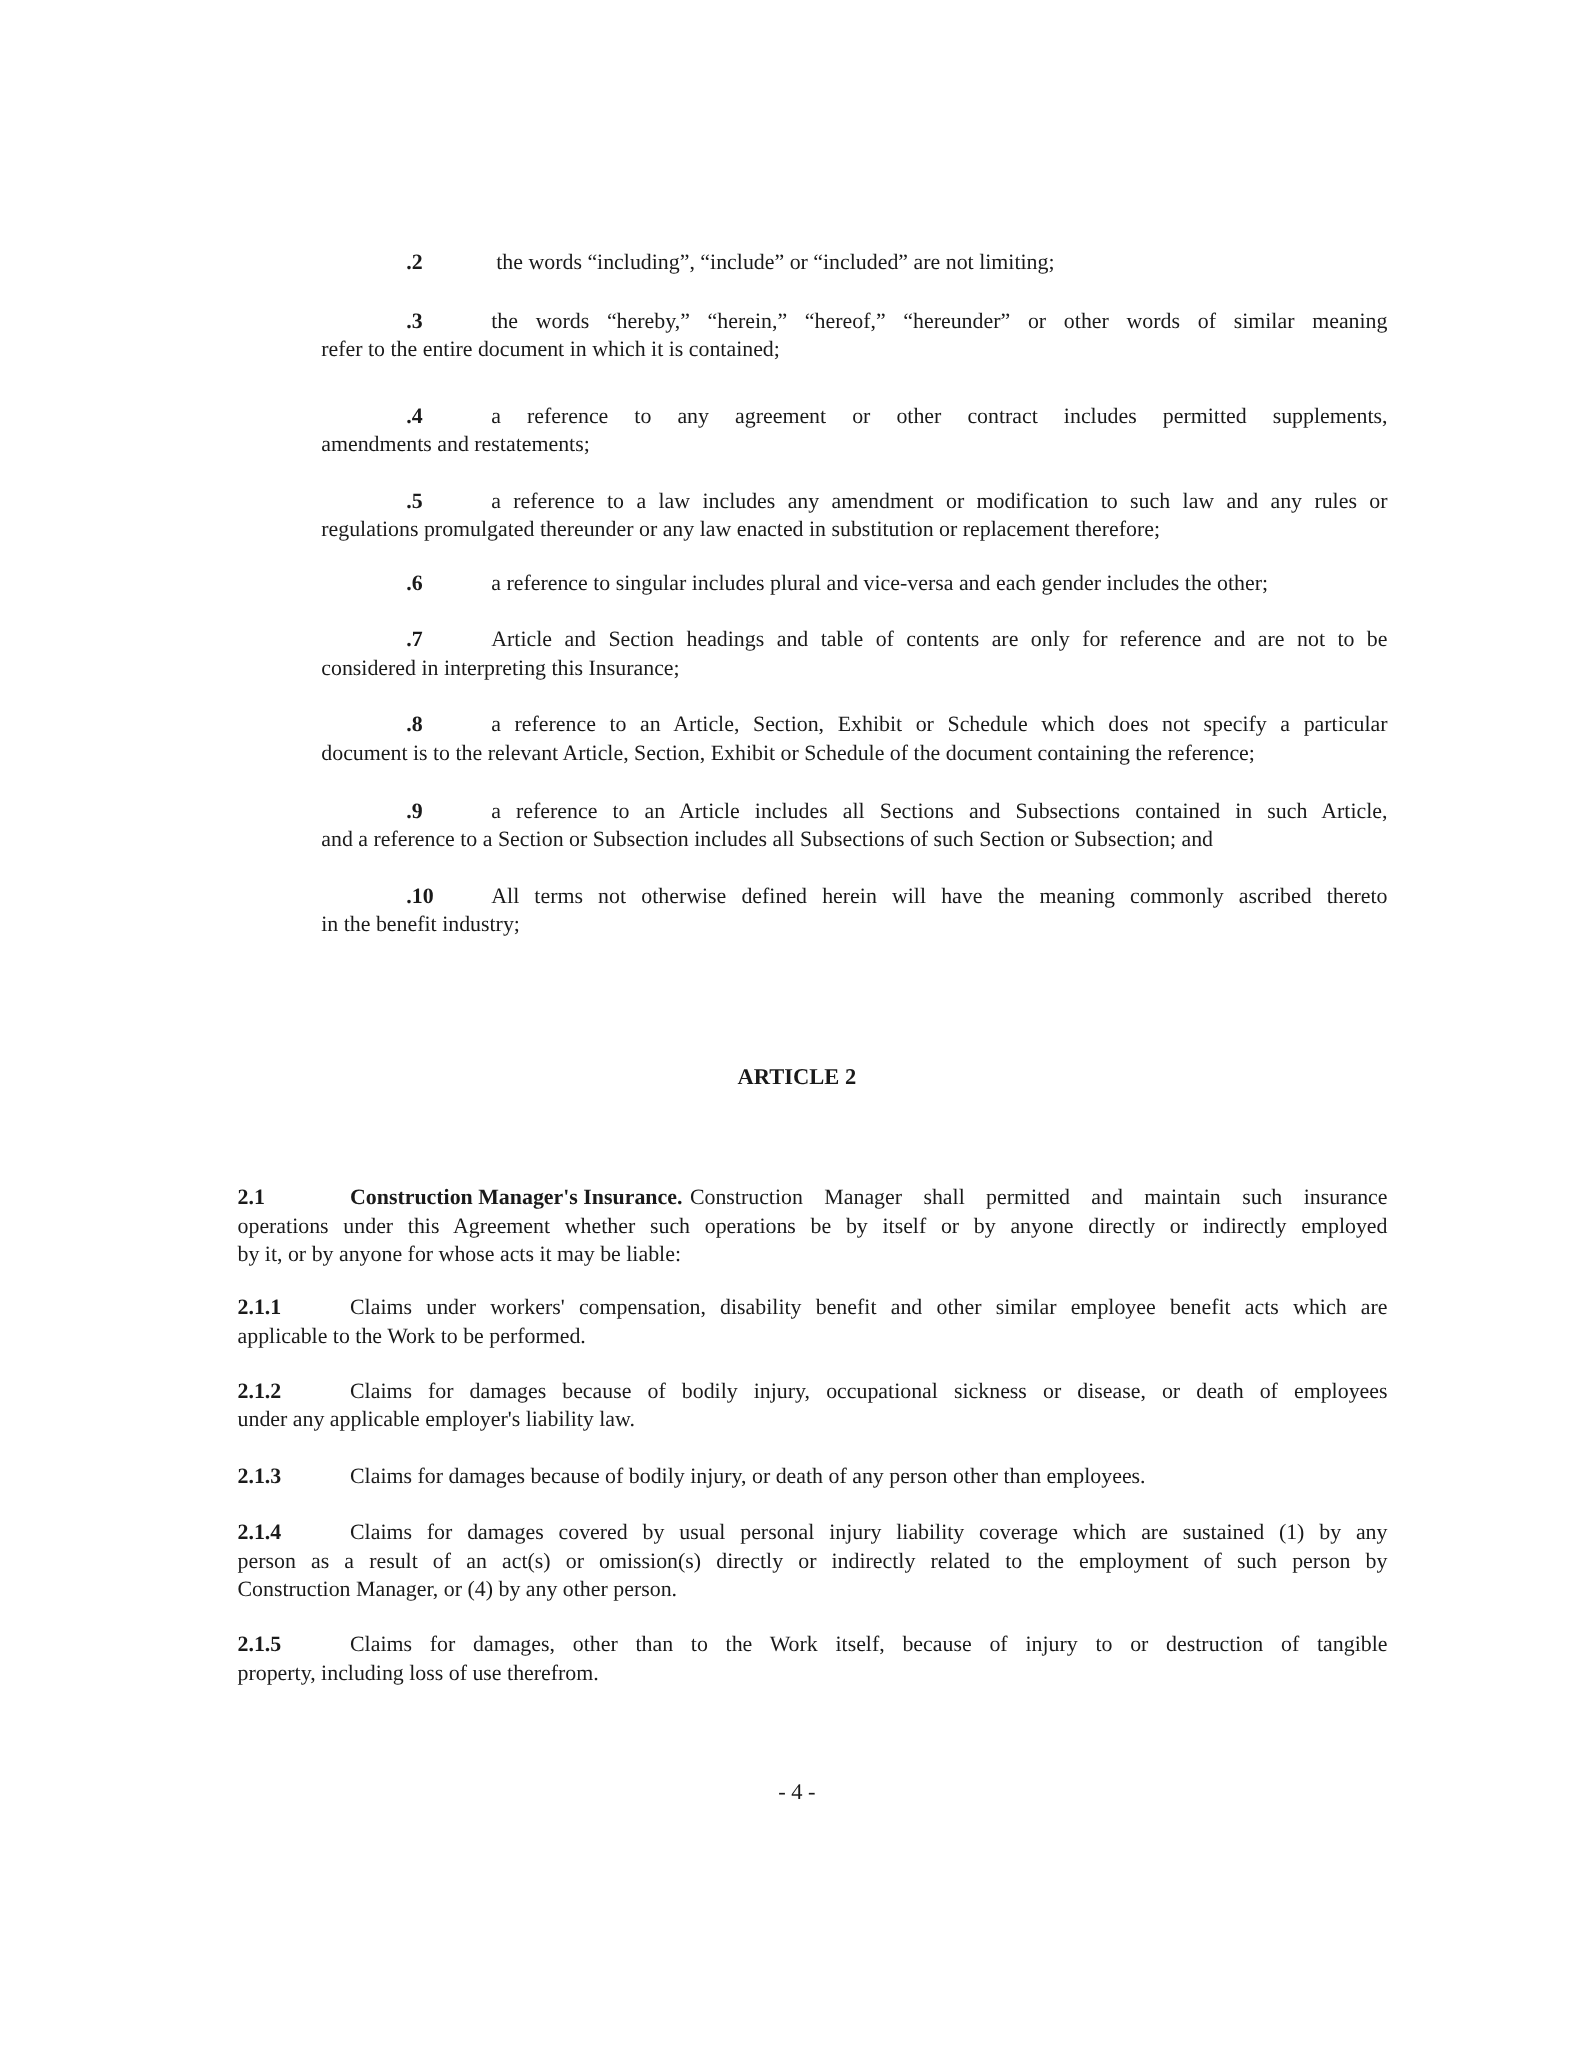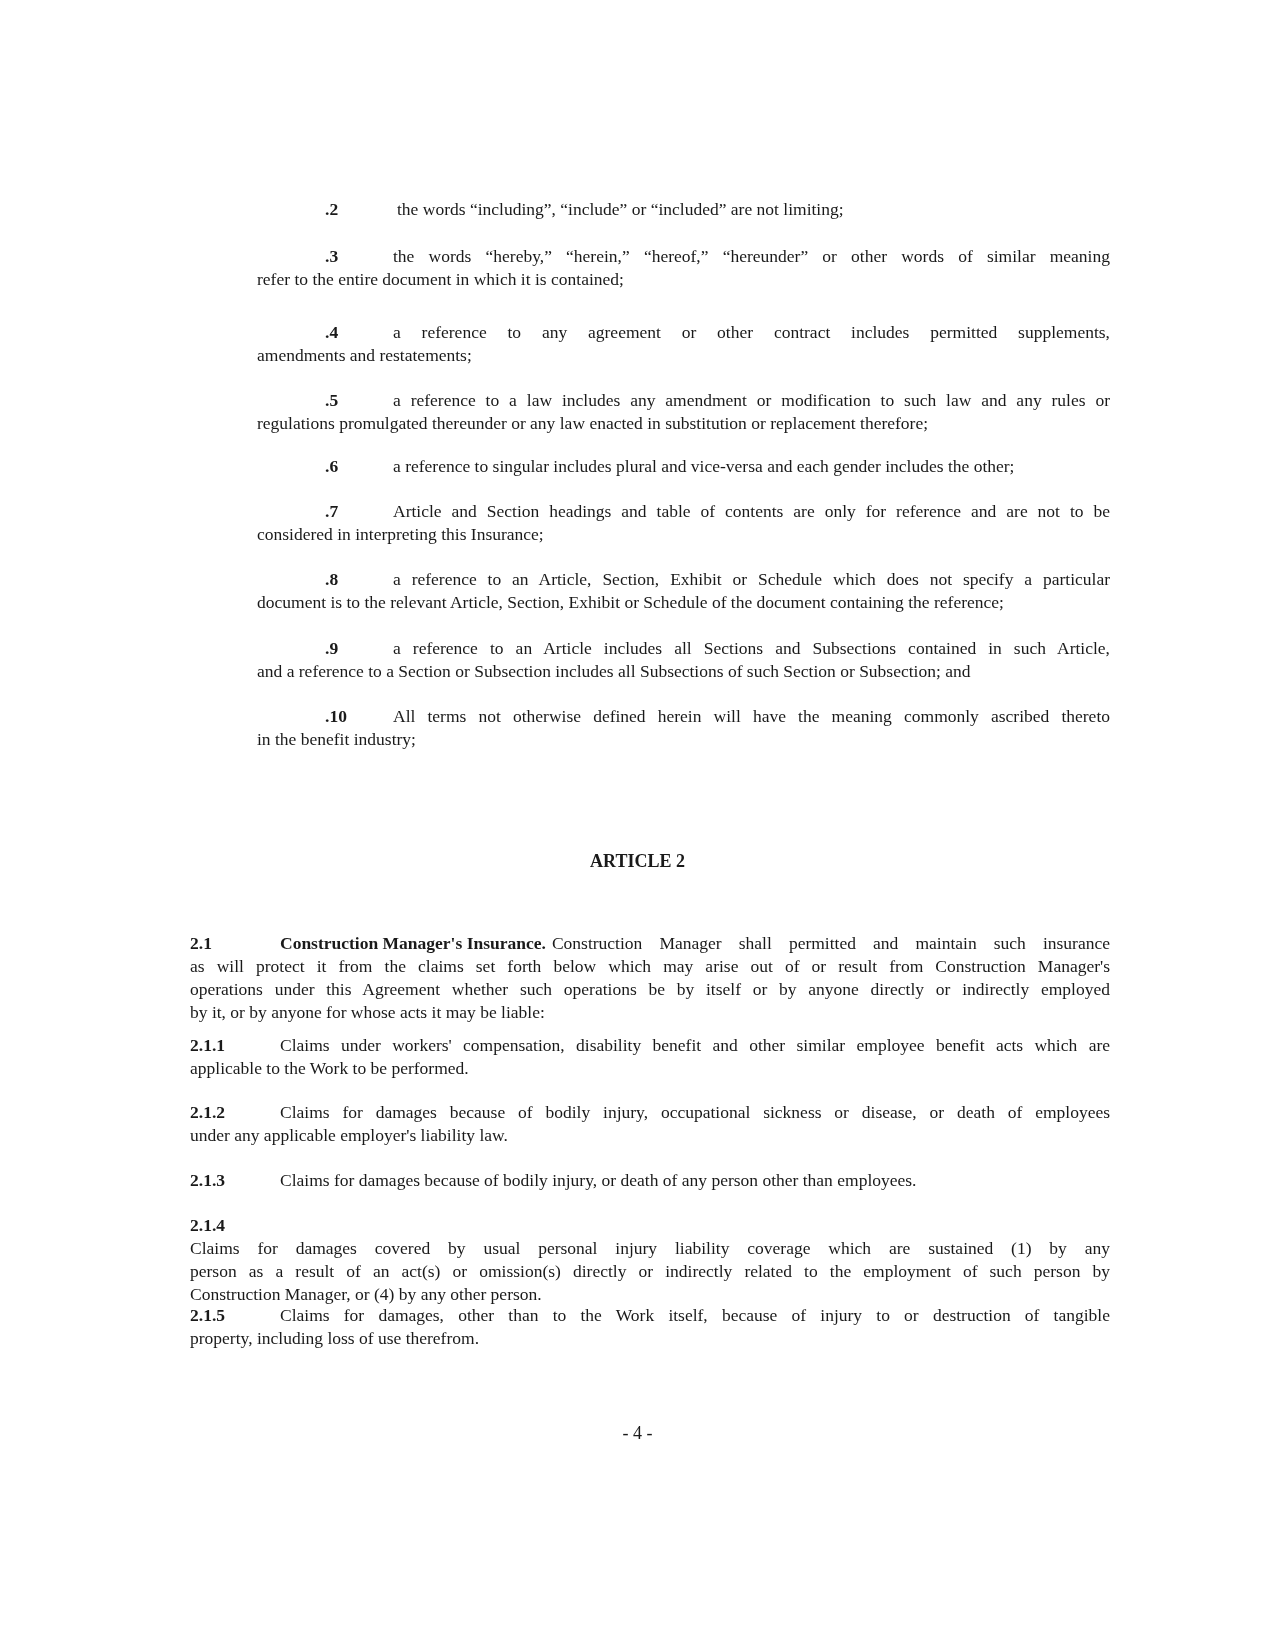--- a/index.html
+++ b/index.html
@@ -95,26 +95,25 @@
         <span style="display:inline-block;width:68px;flex:none;"></span>
         <span class="bold" style="display:inline-block;width:68px;flex:none;">.10</span>
         <span class="justify" style="flex:1;white-space:normal;">All terms not otherwise defined herein will have the meaning commonly ascribed thereto</span>
       </span>
     <span class="line">in the benefit industry;</span>
   </div>
 
   <div class="heading" style="top:850px;">ARTICLE 2</div>
 
   <div class="para sec-para" style="top:932px;">
-    <span class="line" style="display:flex;">
+    <span class="line" style="display:flex;margin-top:14px;">
         <span class="secnum" style="flex:none;width:90px;">2.1</span>
         <span class="bold" style="flex:none;margin-right:6px;">Construction Manager's Insurance.</span>
         <span class="justify" style="flex:1;white-space:normal;">Construction Manager shall permitted and maintain such insurance</span>
       </span>
-    <span class="line justify" style="white-space:normal;">as will protect it from the claims set forth below which may arise out of or result from Construction Manager's</span>
     <span class="line justify" style="white-space:normal;">operations under this Agreement whether such operations be by itself or by anyone directly or indirectly employed</span>
     <span class="line">by it, or by anyone for whose acts it may be liable:</span>
   </div>
 
   <div class="para sec-para" style="top:1034px;">
     <span class="line" style="display:flex;">
         <span class="secnum" style="flex:none;">2.1.1</span>
         <span class="justify" style="flex:1;white-space:normal;">Claims under workers' compensation, disability benefit and other similar employee benefit acts which are</span>
       </span>
     <span class="line">applicable to the Work to be performed.</span>
@@ -129,21 +128,21 @@
   </div>
 
   <div class="para sec-para" style="top:1169px;">
     <span class="line" style="display:flex;">
         <span class="secnum" style="flex:none;">2.1.3</span>
         <span style="flex:1;white-space:nowrap;">Claims for damages because of bodily injury, or death of any person other than employees.</span>
       </span>
   </div>
 
   <div class="para sec-para" style="top:1214px;">
-    <span class="line" style="display:flex;flex-direction:column;">
+    <span class="line" style="display:flex;">
         <span class="secnum" style="flex:none;">2.1.4</span>
         <span class="justify" style="flex:1;white-space:normal;">Claims for damages covered by usual personal injury liability coverage which are sustained (1) by any</span>
       </span>
     <span class="line justify" style="white-space:normal;">person as a result of an act(s) or omission(s) directly or indirectly related to the employment of such person by</span>
     <span class="line">Construction Manager, or (4) by any other person.</span>
   </div>
 
   <div class="para sec-para" style="top:1304px;">
     <span class="line" style="display:flex;">
         <span class="secnum" style="flex:none;">2.1.5</span>

